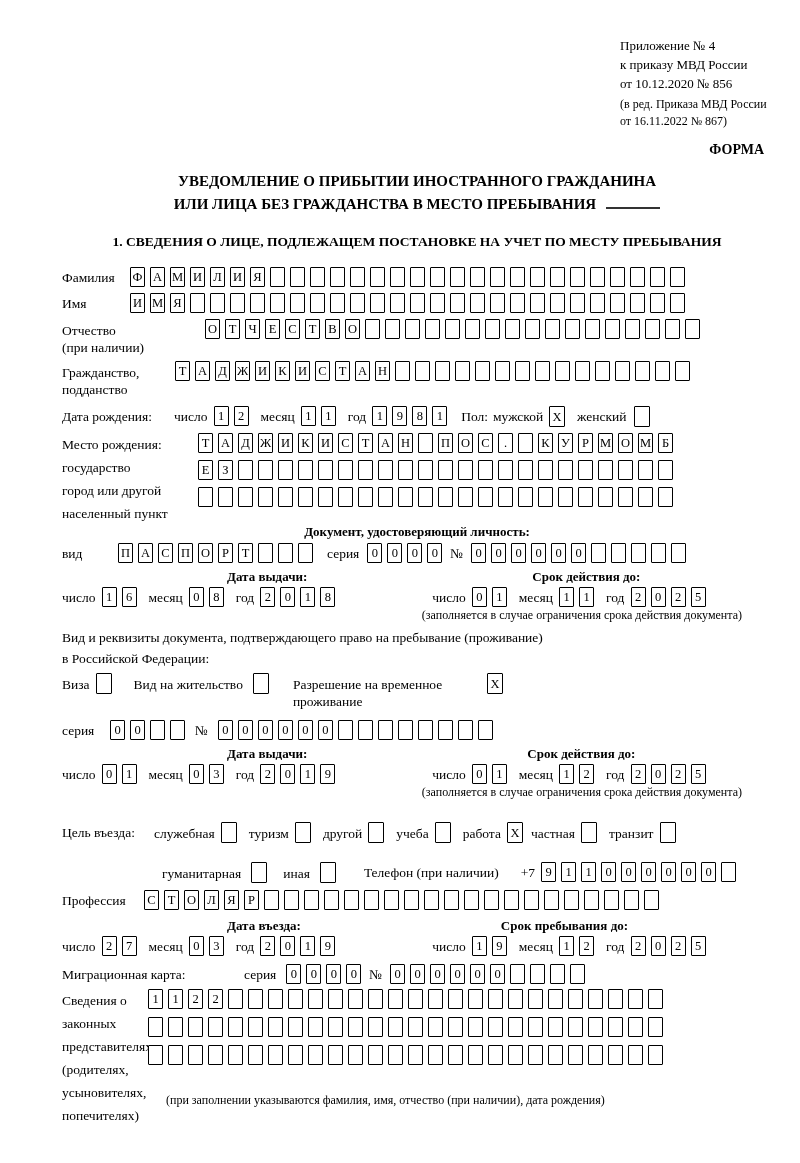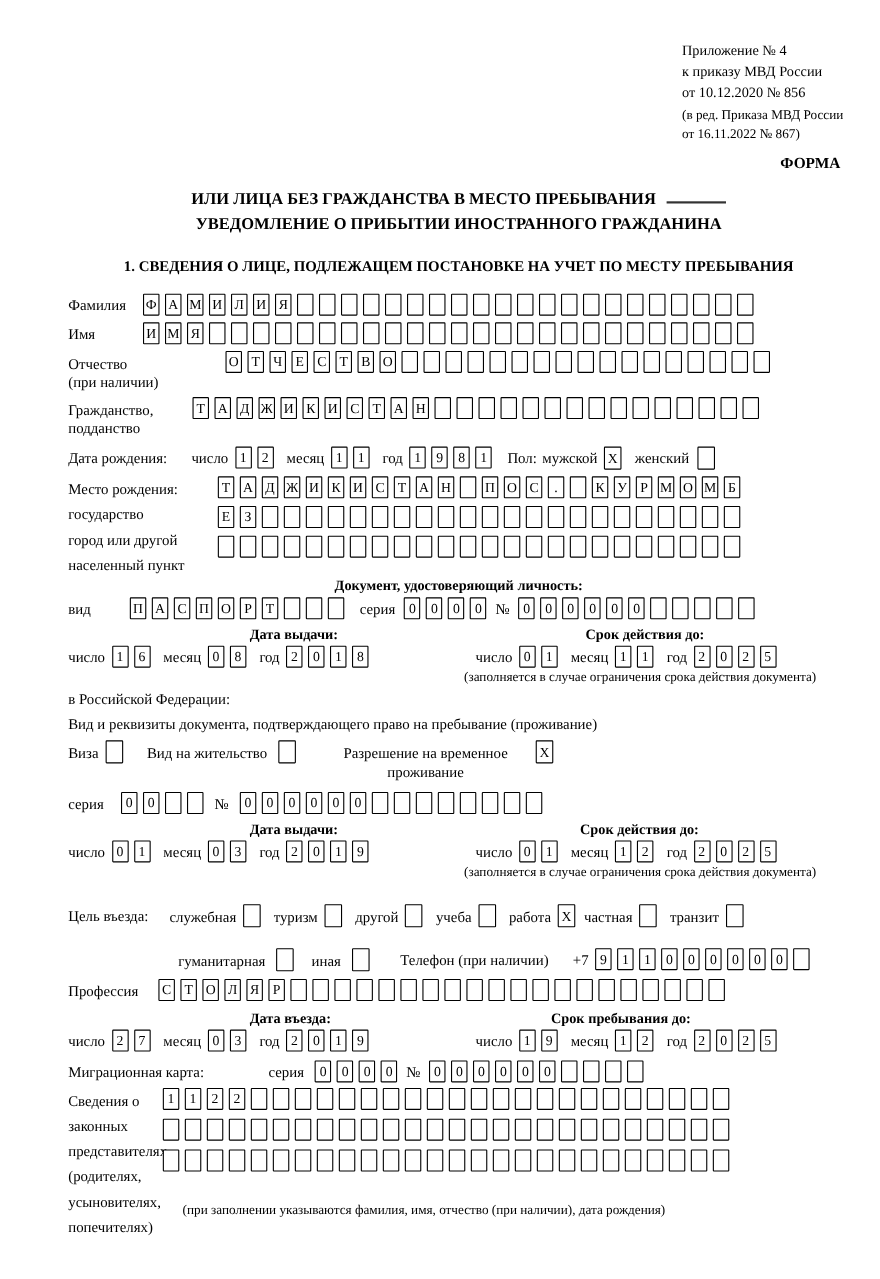--- a/index.html
+++ b/index.html
@@ -26,39 +26,39 @@
     font-size: 12.5px; line-height: 18px; border-radius: 1px; background: #fff;
   }
   .cb { width: 16px; height: 21px; }
   .dlab { padding-top: 3px; flex-shrink: 0; }
   .dgroup { display: flex; align-items: flex-start; }
   .dgroup .dlab { margin-right: 6px; }
   .dgroup .cells { margin-right: 12px; }
   .fnote { font-size: 12px; }
   .opt { display: flex; align-items: flex-start; }
   .opt .cb { margin-left: 6px; }
-  .optlabel { text-align: center; line-height: 17px; padding-top: 3px; }
+  .optlabel { text-align: left; line-height: 17px; padding-top: 3px; }
 </style>
 </head>
 <body>
 
 <div class="page">
 
   <div class="hdr">
     <div>Приложение № 4</div>
     <div>к приказу МВД России</div>
     <div>от 10.12.2020 № 856</div>
     <div class="hdr-small first">(в ред. Приказа МВД России</div>
     <div class="hdr-small">от 16.11.2022 № 867)</div>
   </div>
   <div class="forma">ФОРМА</div>
 
   <div class="title">
+    <div>УВЕДОМЛЕНИЕ О ПРИБЫТИИ ИНОСТРАННОГО ГРАЖДАНИНА</div>
     <div><span>ИЛИ ЛИЦА БЕЗ ГРАЖДАНСТВА В МЕСТО ПРЕБЫВАНИЯ</span><span class="uline"></span></div>
-    <div>УВЕДОМЛЕНИЕ О ПРИБЫТИИ ИНОСТРАННОГО ГРАЖДАНИНА</div>
   </div>
 
   <div class="sec">1. СВЕДЕНИЯ О ЛИЦЕ, ПОДЛЕЖАЩЕМ ПОСТАНОВКЕ НА УЧЕТ ПО МЕСТУ ПРЕБЫВАНИЯ</div>
 
   <div class="frow" style="margin-top:17px">
     <span class="lab" style="width:68px">Фамилия</span>
     <span class="cells">
         <span class="cell">Ф</span>
         <span class="cell">А</span>
         <span class="cell">М</span>
@@ -388,22 +388,22 @@
       <span class="cells">
           <span class="cell">2</span>
           <span class="cell">0</span>
           <span class="cell">2</span>
           <span class="cell">5</span>
         </span>
     </span>
   </div>
   <div class="fnote" style="text-align:right;padding-right:30px;margin-top:1px">(заполняется в случае ограничения срока действия документа)</div>
 
+  <div style="margin-top:7px">Вид и реквизиты документа, подтверждающего право на пребывание (проживание)</div>
   <div style="margin-top:5px">в Российской Федерации:</div>
-  <div style="margin-top:7px">Вид и реквизиты документа, подтверждающего право на пребывание (проживание)</div>
 
   <div class="frow" style="margin-top:6px">
     <span class="opt">
       <span class="optlabel">Виза</span>
       <span class="cell cb"></span>
     </span>
     <span class="opt" style="margin-left:22px">
       <span class="optlabel">Вид на жительство</span>
       <span class="cell cb" style="margin-left:10px"></span>
     </span>

